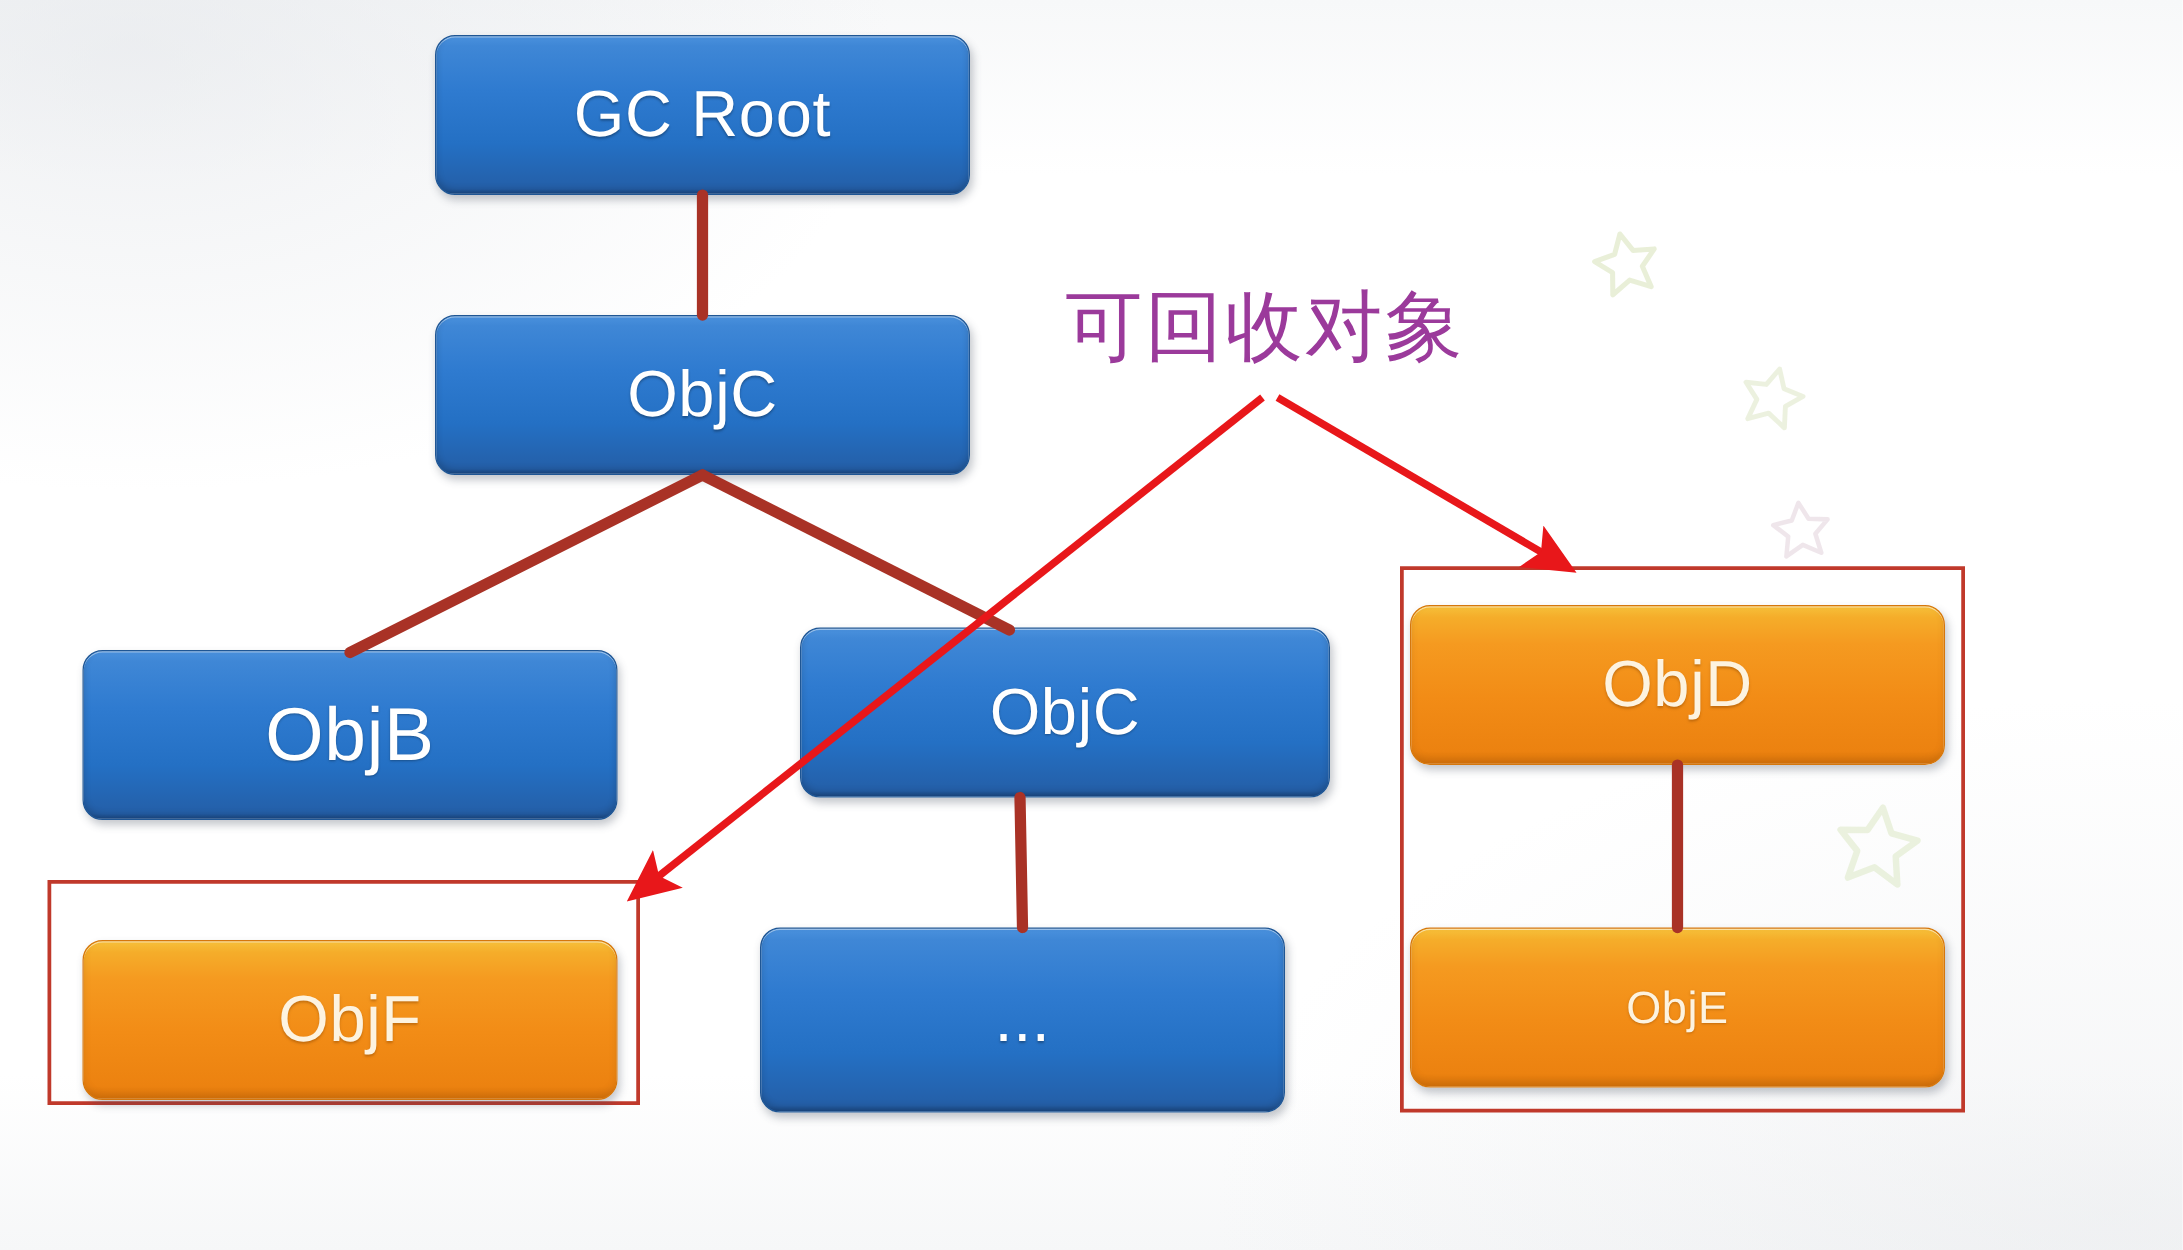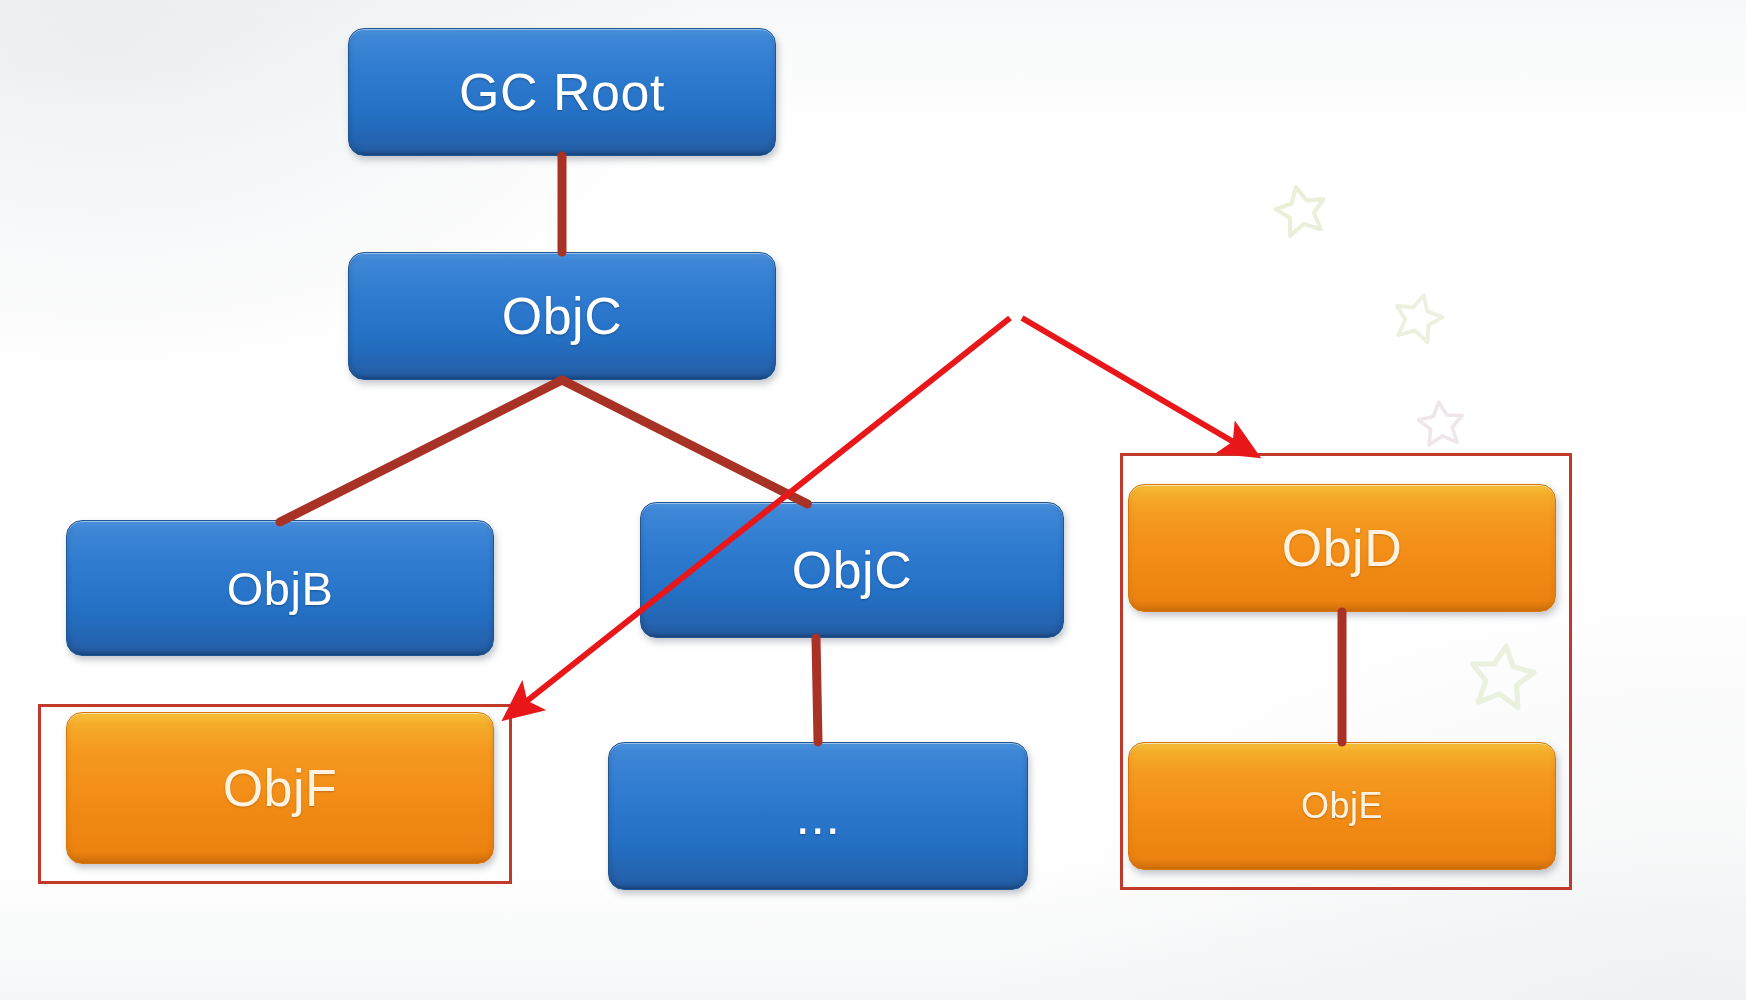--- a/index.html
+++ b/index.html
@@ -157,42 +157,43 @@
     </div>
 
   <div id="node-host">
       <div class="node blue" style="left: 348px; top: 28px; width: 428px; height: 128px;">
         <span class="label" style="font-size: 52px;">GC Root</span>
       </div>
       <div class="node blue" style="left: 348px; top: 252px; width: 428px; height: 128px;">
         <span class="label" style="font-size: 52px;">ObjC</span>
       </div>
       <div class="node blue" style="left: 66px; top: 520px; width: 428px; height: 136px;">
-        <span class="label" style="font-size: 47px;">ObjB</span>
+        <span class="label" style="font-size: 60px;">ObjB</span>
       </div>
       <div class="node blue" style="left: 604px; top: 502px; width: 424px; height: 136px; margin-left: 36px;">
         <span class="label" style="font-size: 52px;">ObjC</span>
       </div>
       <div class="node blue" style="left: 608px; top: 742px; width: 420px; height: 148px;">
         <span class="label" style="font-size: 52px;">...</span>
       </div>
-      <div class="node orange" style="left: 66px; top: 712px; width: 428px; height: 152px;">
+      <div class="node orange" style="left: 66px; top: 752px; width: 428px; height: 128px;">
         <span class="label" style="font-size: 52px;">ObjF</span>
       </div>
       <div class="node orange" style="left: 1128px; top: 484px; width: 428px; height: 128px;">
         <span class="label" style="font-size: 52px;">ObjD</span>
       </div>
       <div class="node orange" style="left: 1128px; top: 742px; width: 428px; height: 128px;">
         <span class="label" style="font-size: 36px;">ObjE</span>
       </div>
     </div>
 
   <svg class="layer" id="annotation-layer" viewBox="0 0 1746 1000" preserveAspectRatio="none">
     <defs>
       <marker id="arrowhead-red" markerWidth="7" markerHeight="7" refX="5.6" refY="3.2" orient="auto" markerUnits="strokeWidth">
         <path d="M0,0 L7,3.2 L0,6.4 L1.5,3.2 Z" fill="#e8171a"></path>
       </marker>
     </defs>
   <line x1="1010" y1="318" x2="508" y2="716" stroke="#e8171a" stroke-width="6" marker-end="url(#arrowhead-red)"></line>
       <line x1="1022" y1="318" x2="1254" y2="454" stroke="#e8171a" stroke-width="6" marker-end="url(#arrowhead-red)"></line>
     </svg>
 
+  <div class="annotation-text" style="left: 852px; top: 230px; color: rgb(155, 58, 155);">可回收对象</div>
 </div>
 
 </body></html>

